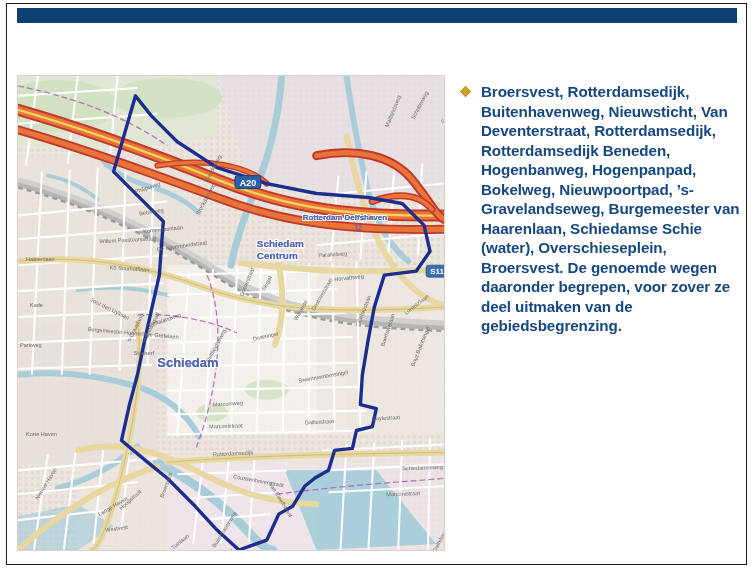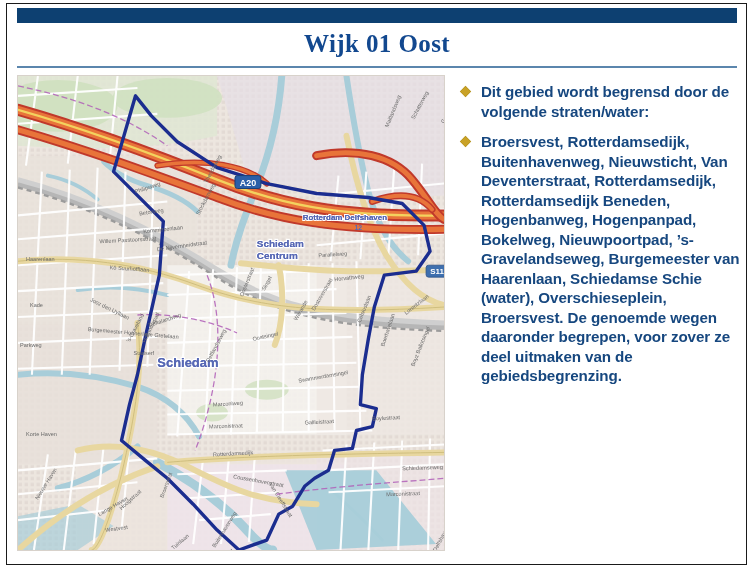--- a/index.html
+++ b/index.html
@@ -35,23 +35,20 @@
        background-size:4px 3px;background-repeat:repeat-x;background-position:0 100%;
        padding-bottom:2px;}
 </style>
 </head>
 <body>
 
 <div class="slide">
   <div class="frame"></div>
 
   <div class="hdr-bar"></div>
-  <div class="title-band">
-    <div class="title">Wijk 01 Oost</div>
-  </div>
 
   <div class="map-wrap">
     <svg class="map" viewBox="0 0 428 476" preserveAspectRatio="none">
       <defs>
         <pattern id="blds" width="6" height="6" patternUnits="userSpaceOnUse">
           <rect width="6" height="6" fill="#e8e1da"></rect>
           <rect x="0.6" y="0.6" width="3.4" height="3.4" fill="#d6ccc6"></rect>
         </pattern>
         <pattern id="bldsDense" width="5" height="5" patternUnits="userSpaceOnUse">
           <rect width="5" height="5" fill="#eae3dc"></rect>
@@ -239,26 +236,20 @@
         <text x="2" y="272">Parkweg</text>
         <text x="12" y="232">Kade</text>
         <text x="192" y="288" transform="rotate(-62 192 288)">Delflandseweg</text>
         <text x="420" y="478" transform="rotate(-62 420 478)">Delfshaven ze Gol</text>
       </g>
     </svg>
   </div>
 
   <div class="panel">
 
-    <div class="bullet-row">
-      <div class="bullet">
-          <div class="dia"></div>
-        </div>
-      <div class="btext"><span>Dit gebied wordt begrensd door de volgende straten/water:</span></div>
-    </div>
 
     <div class="bullet-row">
       <div class="bullet">
           <div class="dia"></div>
         </div>
       <div class="btext"><span>Broersvest, </span><span class="sq">Rotterdamsedijk</span><span>, Buitenhavenweg, Nieuwsticht, Van Deventerstraat, </span><span class="sq">Rotterdamsedijk</span><span>, </span><span class="sq">Rotterdamsedijk</span><span> Beneden, Hogenbanweg, </span><span class="sq">Hogenpanpad</span><span>, </span><span class="sq">Bokelweg</span><span>, </span><span class="sq">Nieuwpoortpad</span><span>, ’s-</span><span class="sq">Gravelandseweg</span><span>, Burgemeester van Haarenlaan, Schiedamse Schie (water), </span><span class="sq">Overschieseplein</span><span>, Broersvest. De genoemde wegen daaronder begrepen, voor zover ze deel uitmaken van de gebiedsbegrenzing.</span></div>
     </div>
 
   </div>
 </div>

